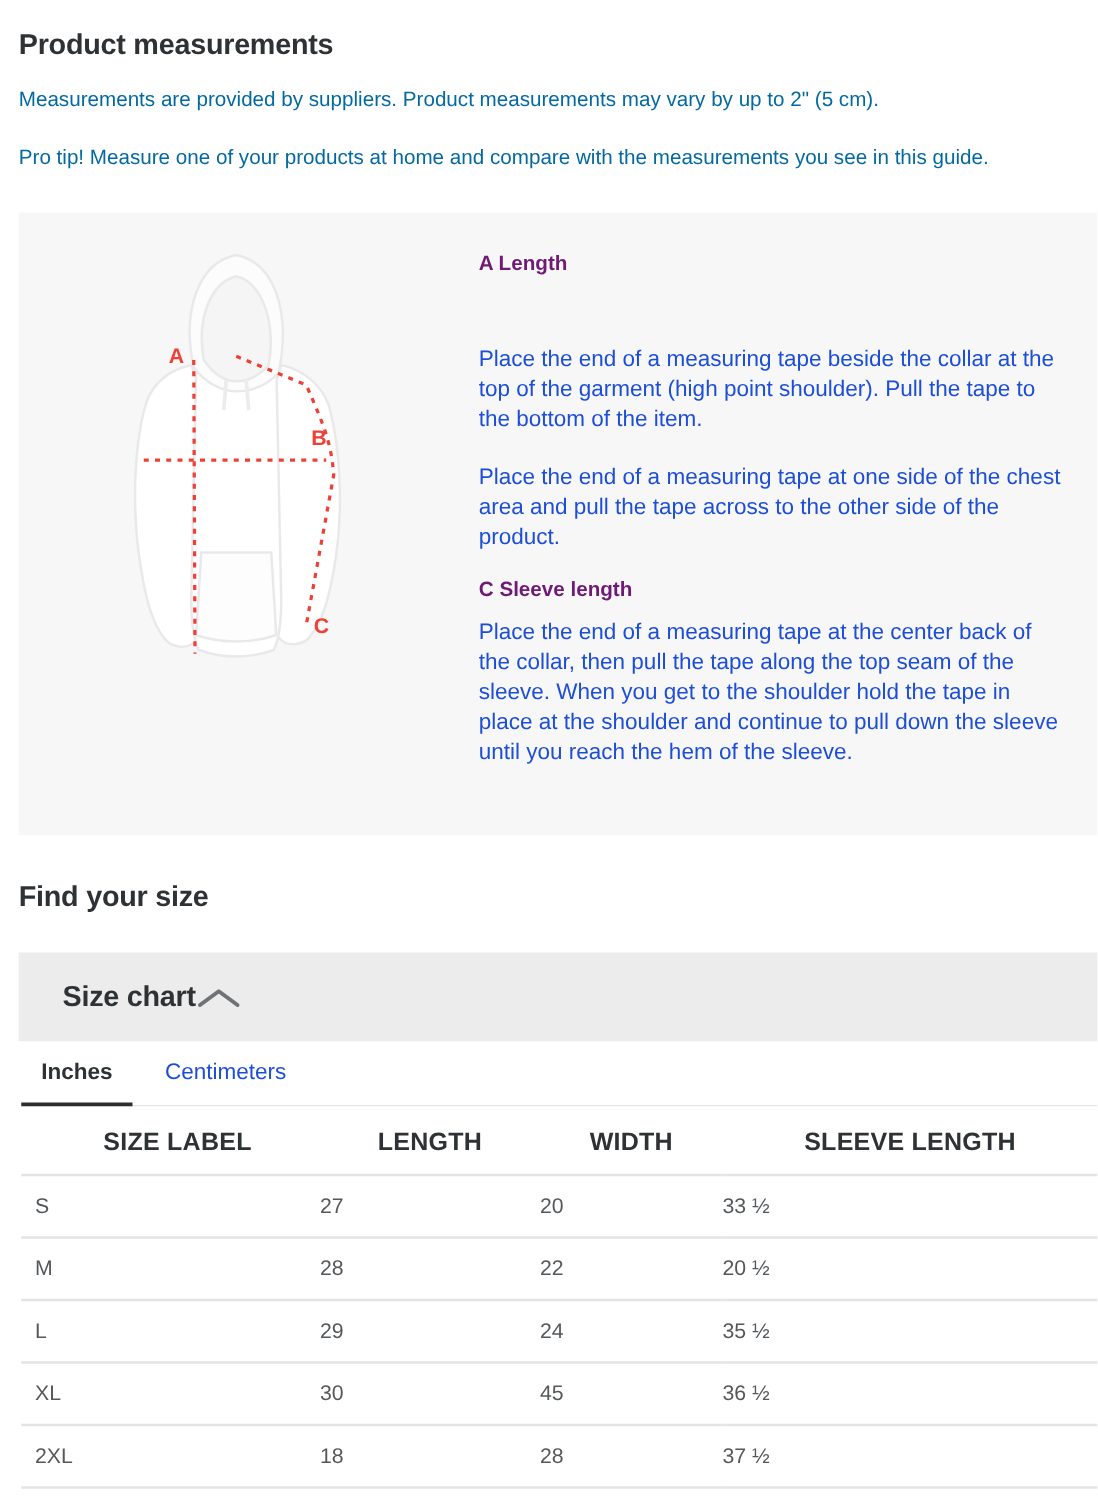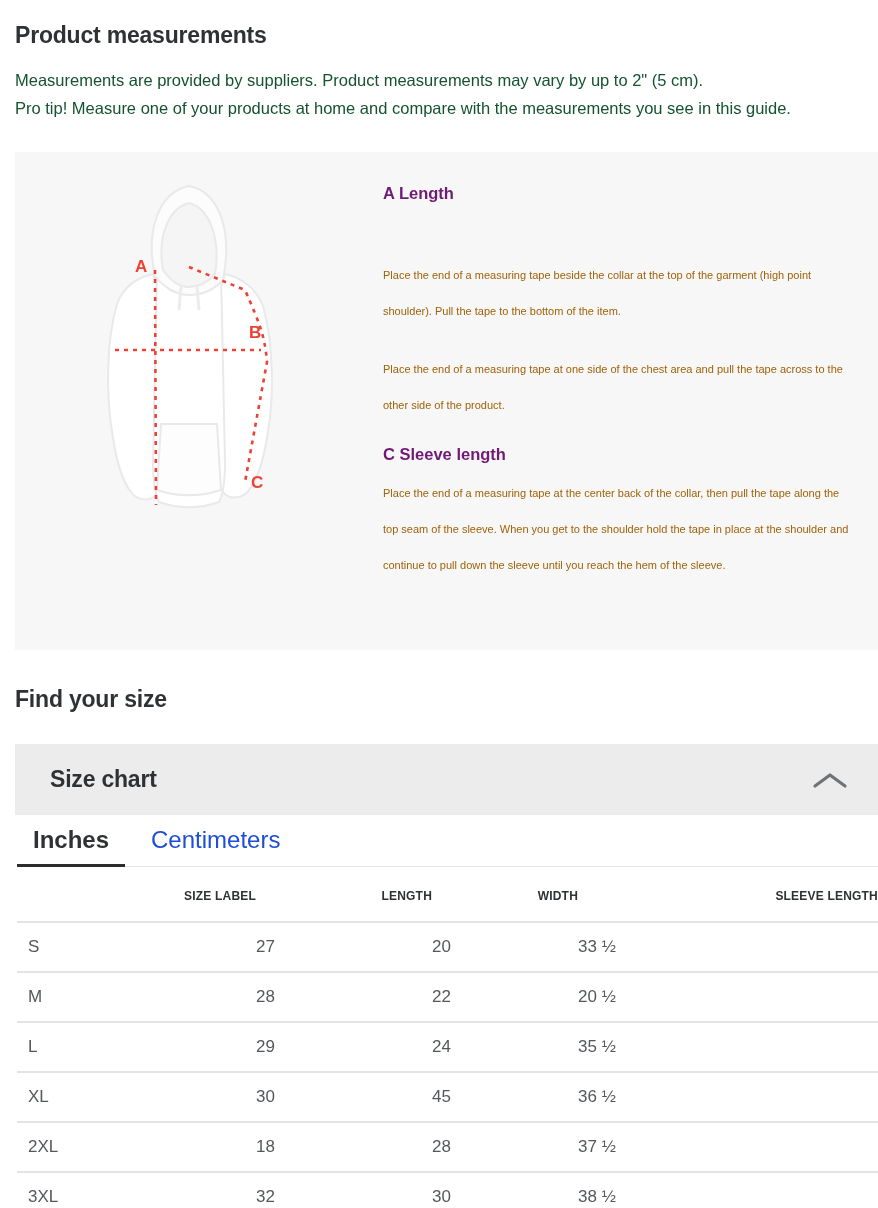--- a/index.html
+++ b/index.html
@@ -8,70 +8,70 @@
     width: 878px; height: 1208px; overflow: hidden;
     font-family: "Liberation Sans", sans-serif;
     color: #65696c;
   }
   .page { padding-top: 5px; }
 
   h1.page-title, h2.section-title {
     margin: 16px 15px; font-size: 23px; line-height: 28px;
     font-weight: 700; color: #2f3234; letter-spacing: -0.2px;
   }
-  p.intro { margin: 0 15px; font-size: 16.5px; line-height: 24px; color: #14532d; }
+  p.intro { margin: 0 15px; font-size: 16.5px; line-height: 24px; color: #0369a1; }
   p.intro.first { margin-top: 19px; }
-  p.intro + p.intro { margin-top: 4px; }
+  p.intro + p.intro { margin-top: 22px; }
 
   
   .guide-panel {
     margin: 32px 0 0 15px; width: 863px; height: 498px;
     background: #f7f7f8; display: flex;
   }
   .diagram { width: 368px; display: flex; justify-content: center; padding-top: 20px; }
   .guide-text { flex: 1; max-width: 500px; padding: 32px 28px 0 0; }
   .measure-item h3 { font-size: 16.5px; line-height: 18px; font-weight: 700; color: #701a75; }
-  .measure-item p { margin-top: 12px; font-size: 11px; line-height: 36px; color: #a16207; }
+  .measure-item p { margin-top: 12px; font-size: 18px; line-height: 24px; color: #1d4ed8; }
   .measure-item:first-child p { margin-top: 55px; }
   .measure-item + .measure-item { margin-top: 22px; }
 
   h2.section-title { margin-top: 35px; }
 
   
   .size-chart-header {
     margin: 31px 0 0 15px; width: 863px; height: 71px;
     background: #ececec; display: flex; align-items: center;
-    justify-content: space-between; padding: 0 30px 0 35px;
+    justify-content: flex-start; padding: 0 30px 0 35px;
     cursor: pointer;
   }
   .size-chart-header .sc-title {
     font-size: 23px; font-weight: 700; color: #2f3234; letter-spacing: -0.2px;
   }
 
   
   .tabs {
     margin-left: 17px; width: 861px; height: 52px;
     display: flex; border-bottom: 1px solid #e4e4e7;
   }
   .tab {
     display: flex; align-items: center; padding: 0 16px;
-    font-size: 24px; border-bottom: 3px solid transparent;
+    font-size: 18px; border-bottom: 3px solid transparent;
     margin-bottom: -1px; cursor: pointer;
   }
   .tab.active { font-weight: 700; color: #2f3234; border-bottom-color: #2b2d2f; }
   .tab.inactive { color: #1d4ed8; padding: 0 26px; }
 
   
   table.size-table {
     margin: 4px 0 0 17px; width: 861px;
     border-collapse: collapse; table-layout: fixed;
   }
   table.size-table th {
-    height: 51px; text-align: right; vertical-align: middle;
-    font-size: 12px; font-weight: 700; color: #2f3234;
+    height: 51px; text-align: center; vertical-align: middle;
+    font-size: 20px; font-weight: 700; color: #2f3234;
     letter-spacing: 0.2px; border-bottom: 2px solid #e4e4e7;
   }
   table.size-table td {
     height: 50px; vertical-align: middle;
     font-size: 17px; color: #55585b; border-bottom: 2px solid #e4e4e7;
   }
   table.size-table th:first-child, table.size-table td:first-child { padding-left: 11px; }
 </style>
 </head>
 <body>

